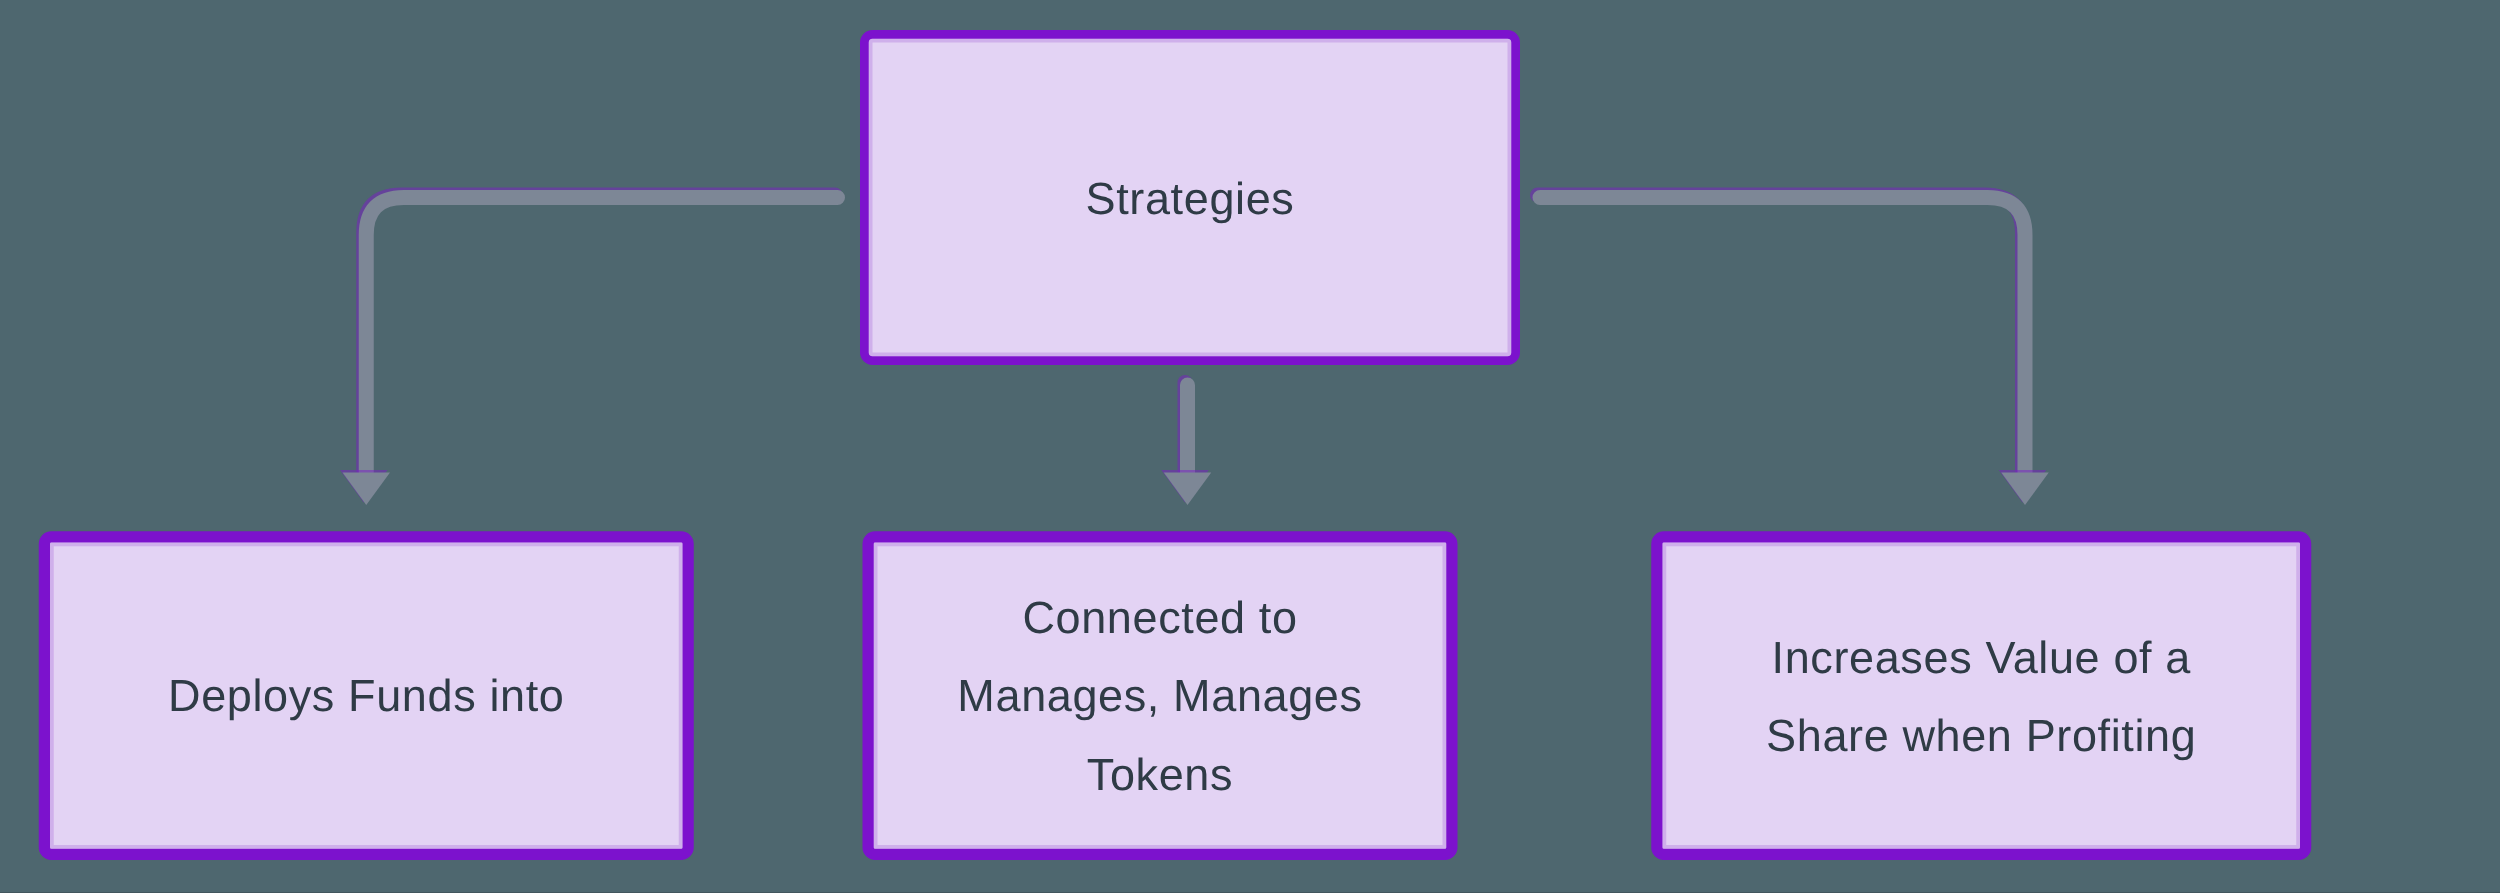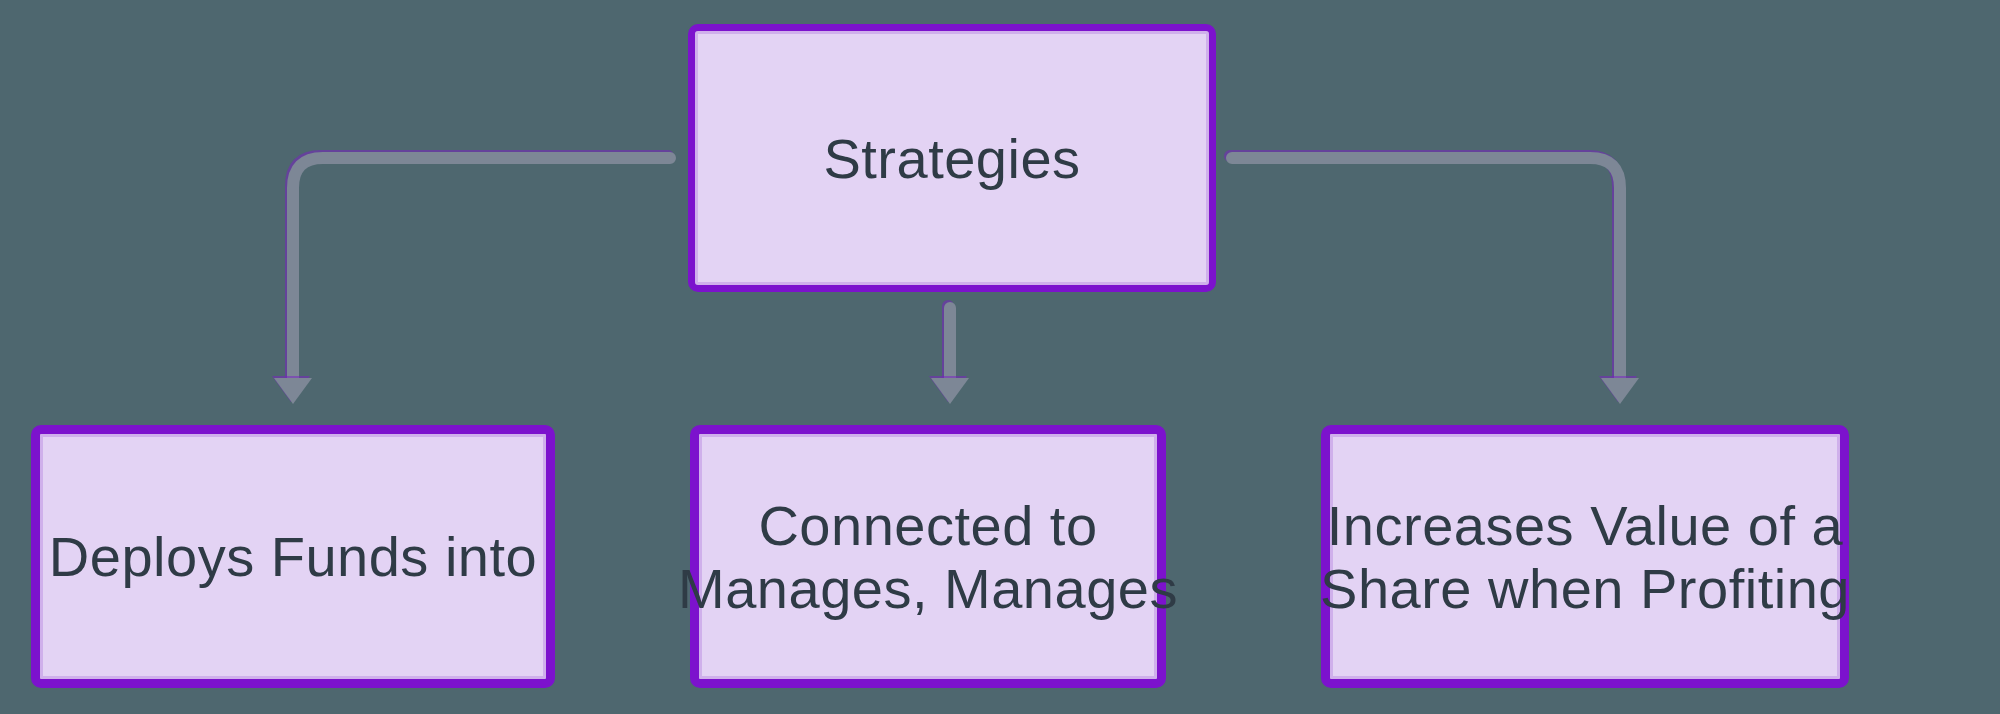--- a/index.html
+++ b/index.html
@@ -42,21 +42,21 @@
     background: var(--node-fill, #e3d3f4);
     border: 7px solid var(--node-border, #7c12cd);
     border-radius: 10px;
     box-shadow: inset 0 0 0 3px rgba(197,156,231,0.65);
     display: flex;
     flex-direction: column;
     align-items: center;
     justify-content: center;
     text-align: center;
     color: var(--text, #2f3b46);
-    font-size: 56px;
+    font-size: 36px;
     line-height: 63px;
     letter-spacing: 0.5px;
   }
   .node .nline { display: block; white-space: nowrap; }
 
   .node-root   { left: 688px;  top: 24px;  width: 528px; height: 268px; }
   .node-left   { left: 31px;   top: 425px; width: 524px; height: 263px; border-width: 9px; }
   .node-middle { left: 690px;  top: 425px; width: 476px; height: 263px; border-width: 9px; }
   .node-right  { left: 1321px; top: 425px; width: 528px; height: 263px; border-width: 9px; }
 </style>
@@ -93,20 +93,21 @@
     <span class="nline">Strategies</span>
   </div>
 
   <div class="node node-left">
     <span class="nline">Deploys Funds into</span>
   </div>
 
   <div class="node node-middle">
     <span class="nline">Connected to</span>
     <span class="nline">Manages, Manages</span>
+    <span class="nline">Tokens</span>
   </div>
 
   <div class="node node-right">
     <span class="nline">Increases Value of a</span>
     <span class="nline">Share when Profiting</span>
   </div>
 
 </div>
 
 </body></html>

